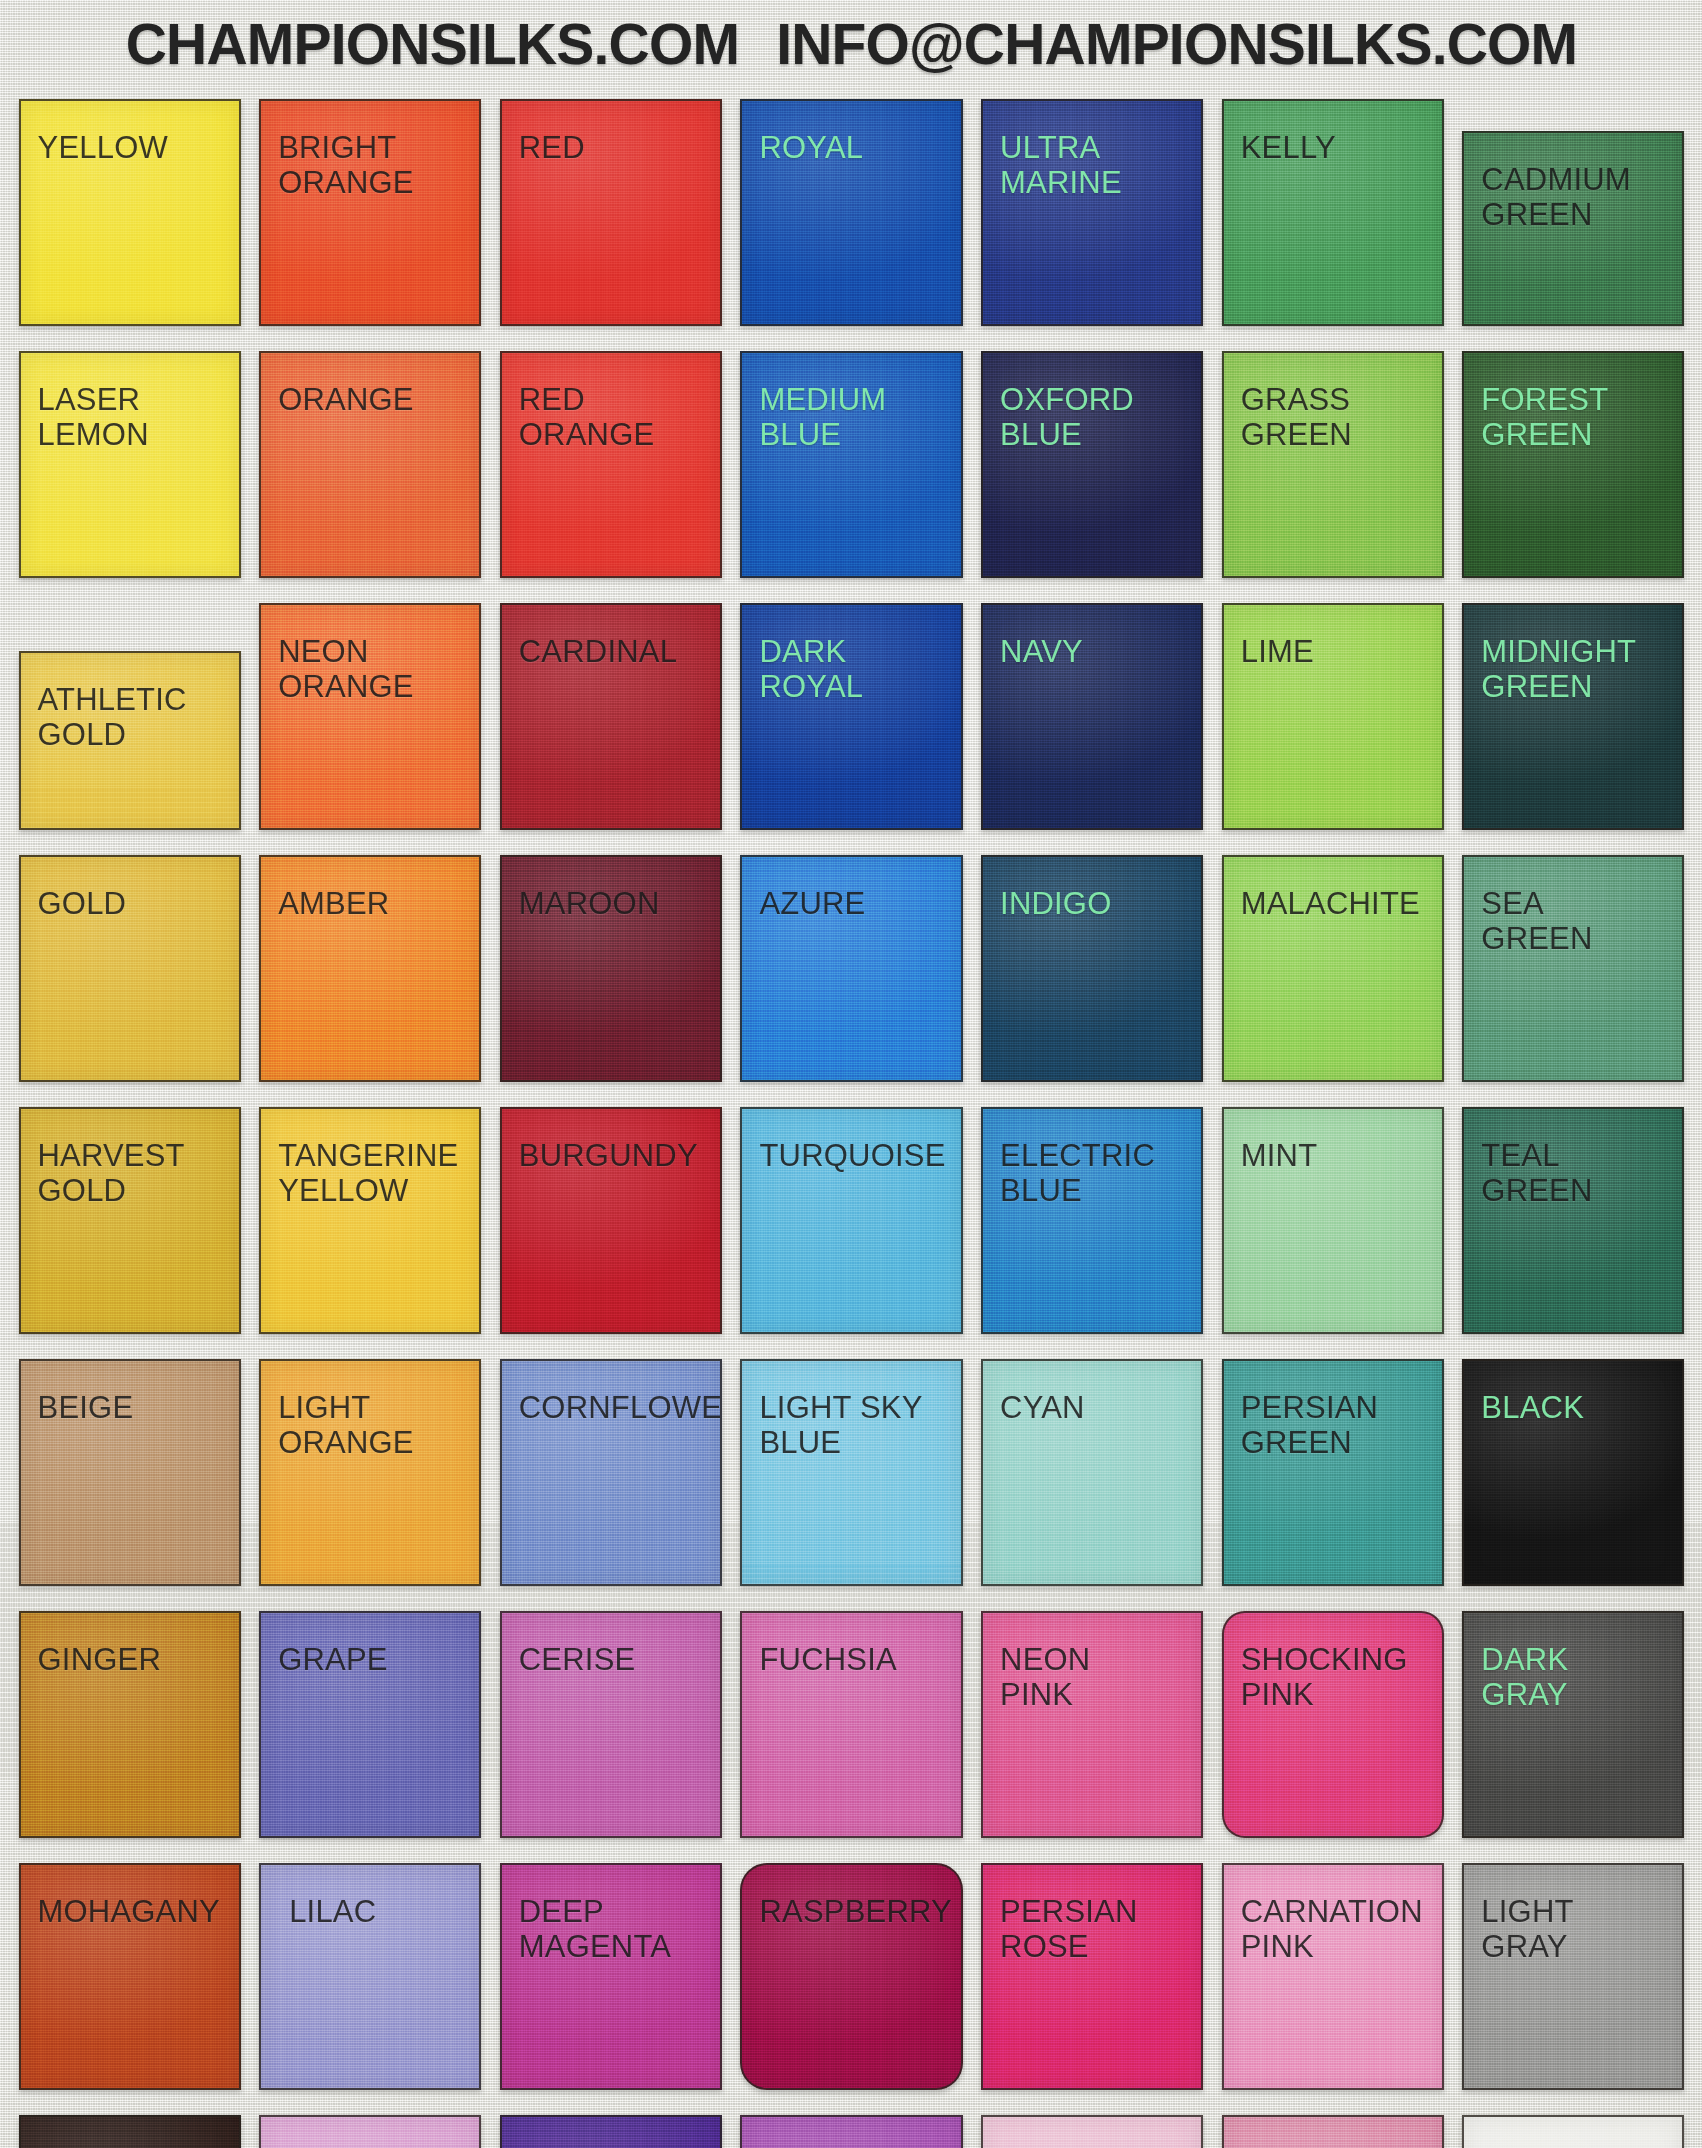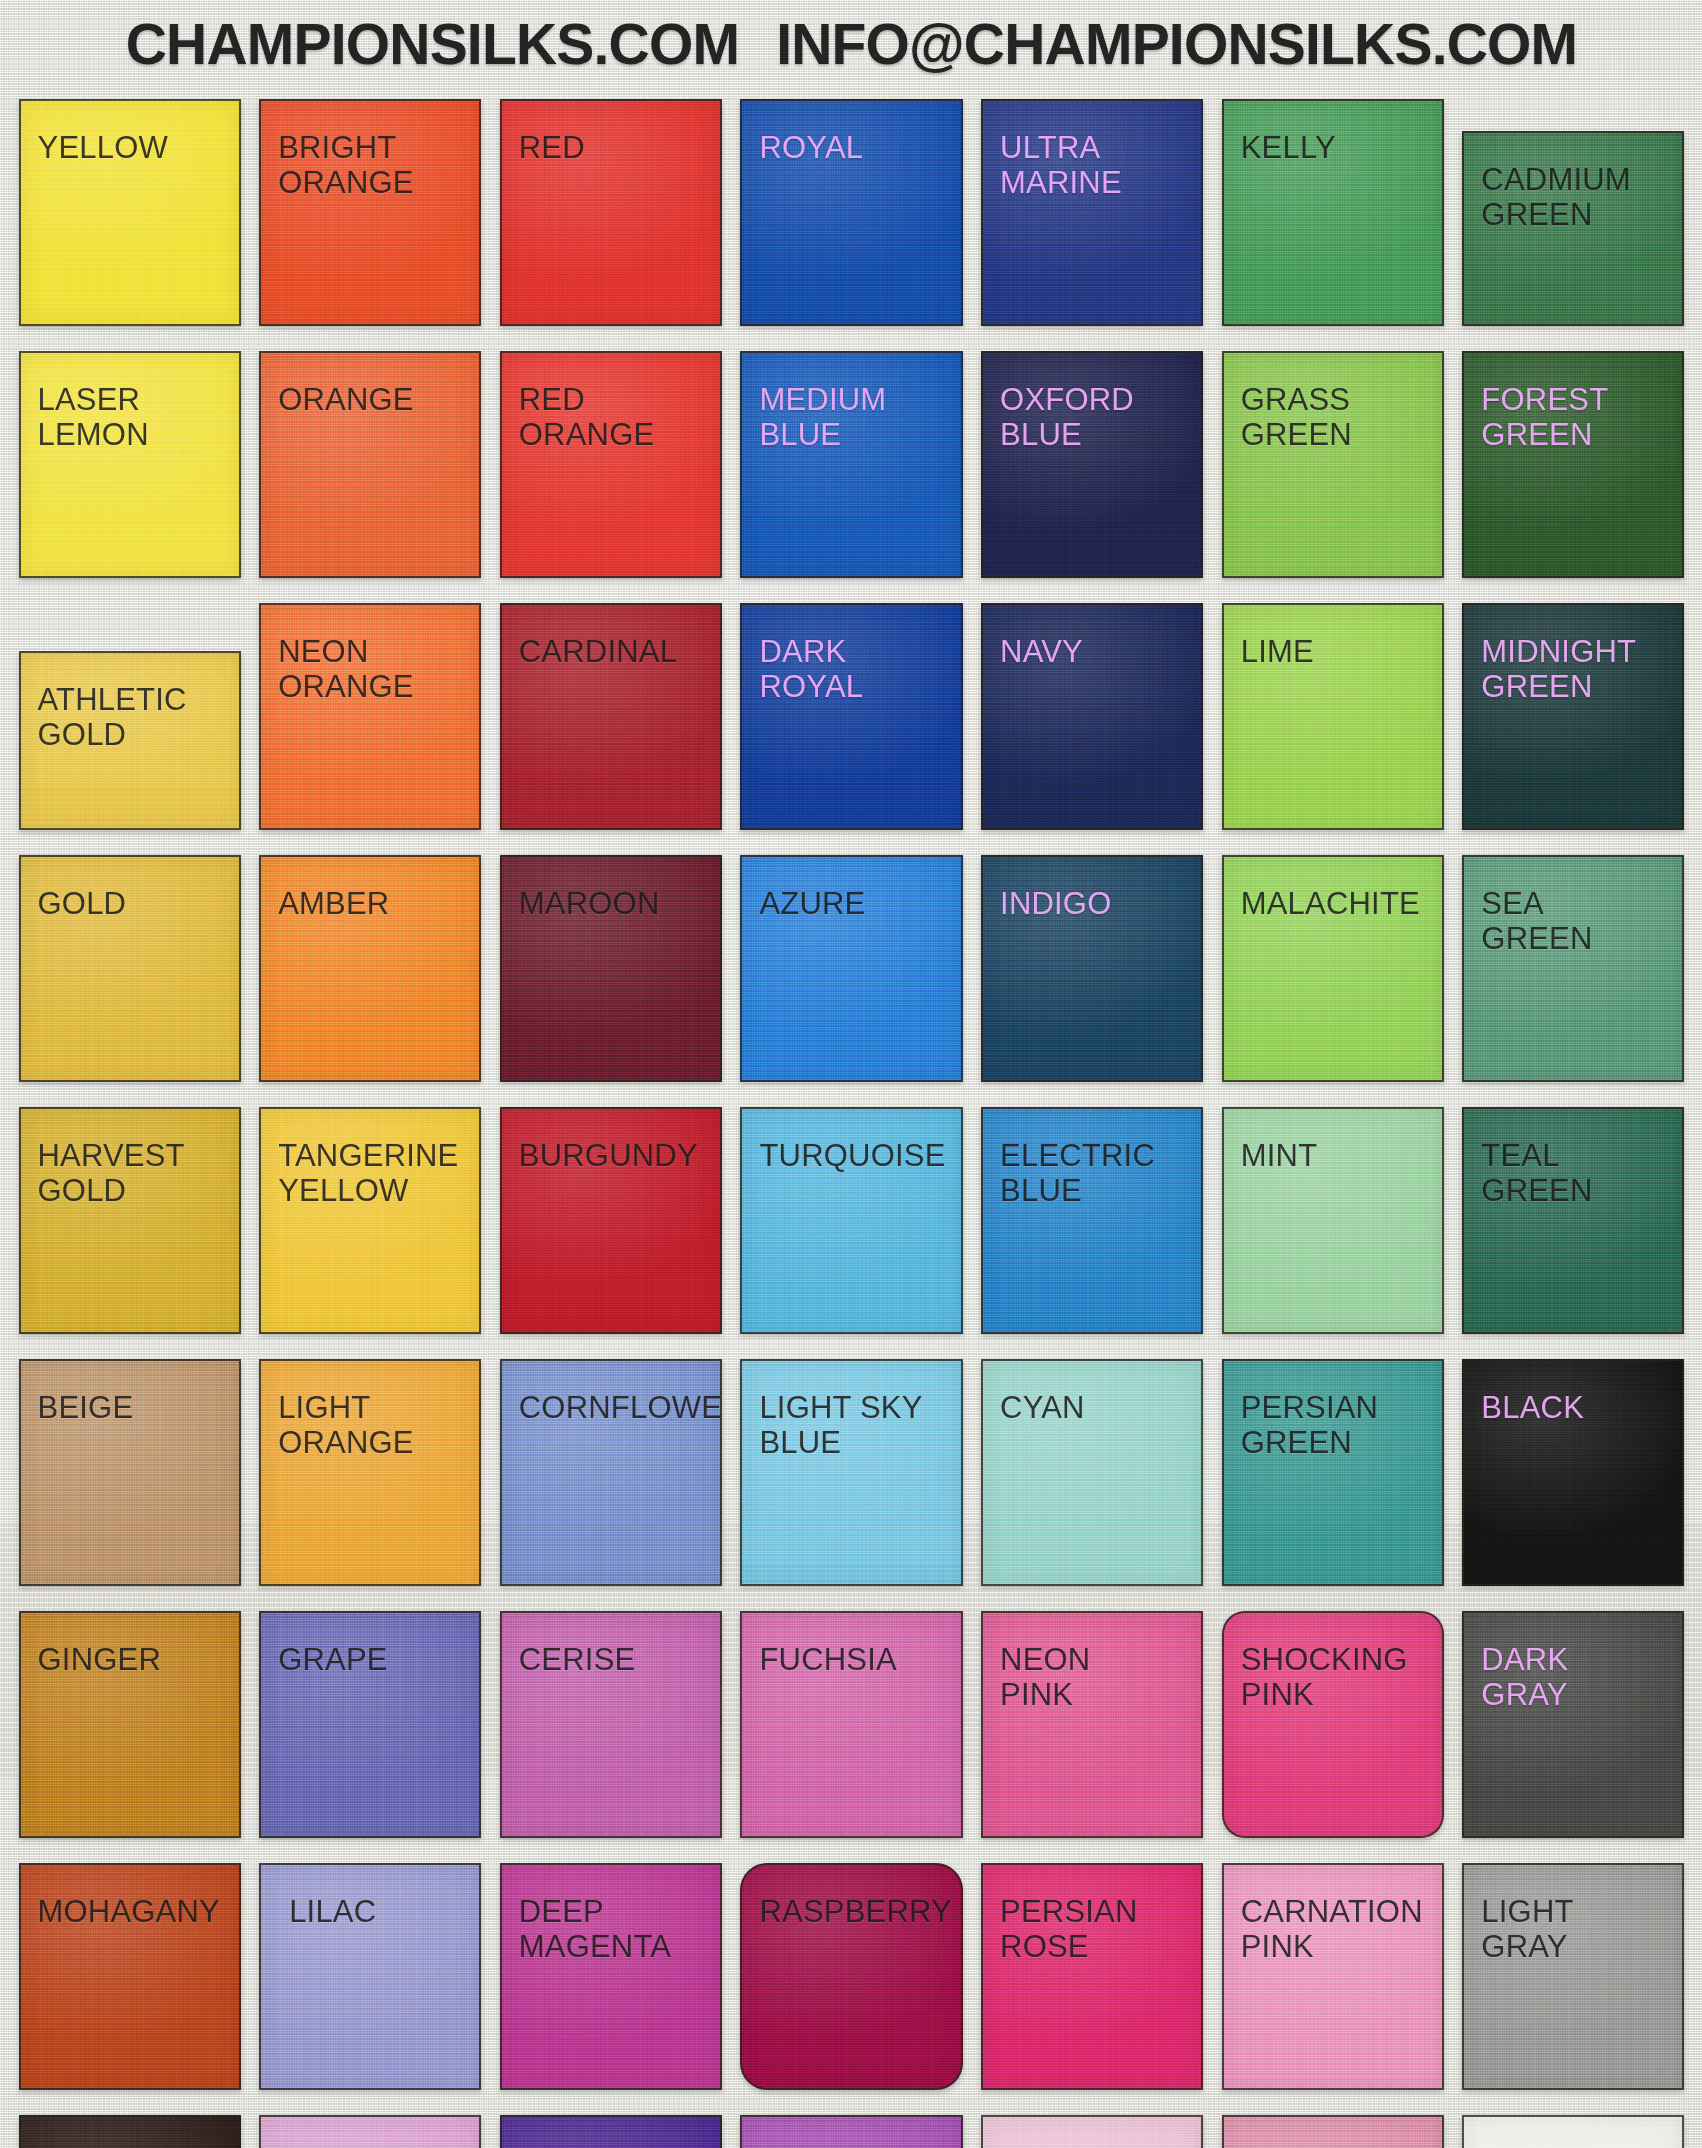--- a/index.html
+++ b/index.html
@@ -98,21 +98,21 @@
     z-index: 3;
     font-family: "Liberation Sans", sans-serif;
     font-size: 31px;
     font-weight: 400;
     line-height: 1.14;
     letter-spacing: 0.2px;
     white-space: pre-line;
     word-break: keep-all;
   }
   .swatch.dark-text  .swatch-label { color: #1b1b1b; opacity: 0.86; text-shadow: 0 0.8px 0.8px rgba(255,255,255,0.13); }
-  .swatch.light-text .swatch-label { color: #f0abfc; opacity: 0.94; text-shadow: 0 0.8px 1.7px rgba(0,0,0,0.30); }
+  .swatch.light-text .swatch-label { color: #86efac; opacity: 0.94; text-shadow: 0 0.8px 1.7px rgba(0,0,0,0.30); }
   .swatch.cream-text .swatch-label { color: #e6ddcb; opacity: 0.92; text-shadow: 0 0.8px 1.7px rgba(0,0,0,0.35); }
 </style>
 </head>
 <body>
 
 <div id="chart-root">
 
   <div id="header">
     <span class="header-text">CHAMPIONSILKS.COM</span>
     <span class="header-text">INFO@CHAMPIONSILKS.COM</span>

